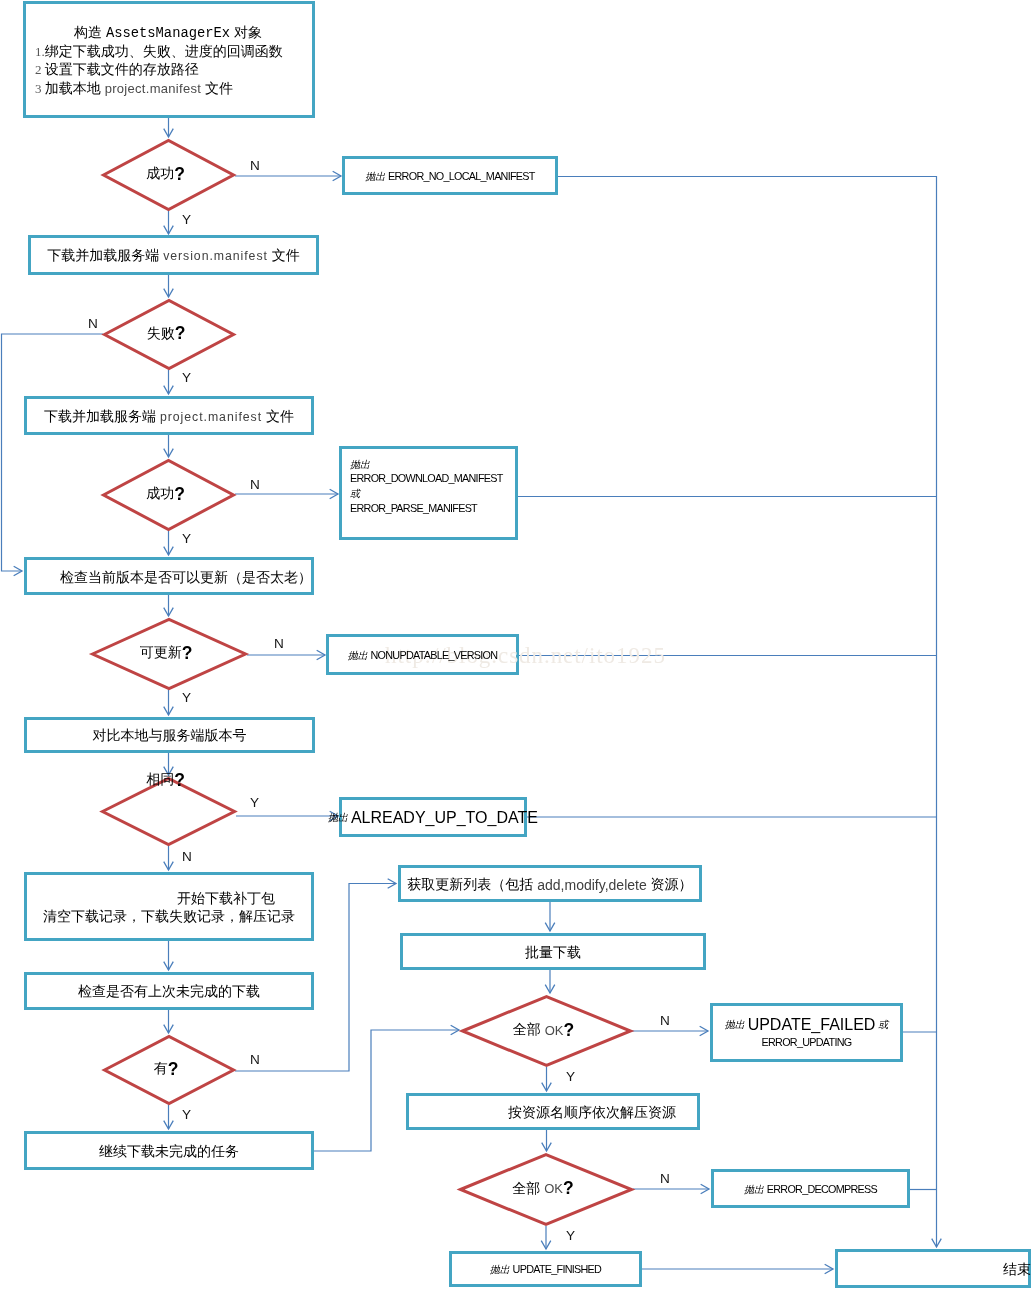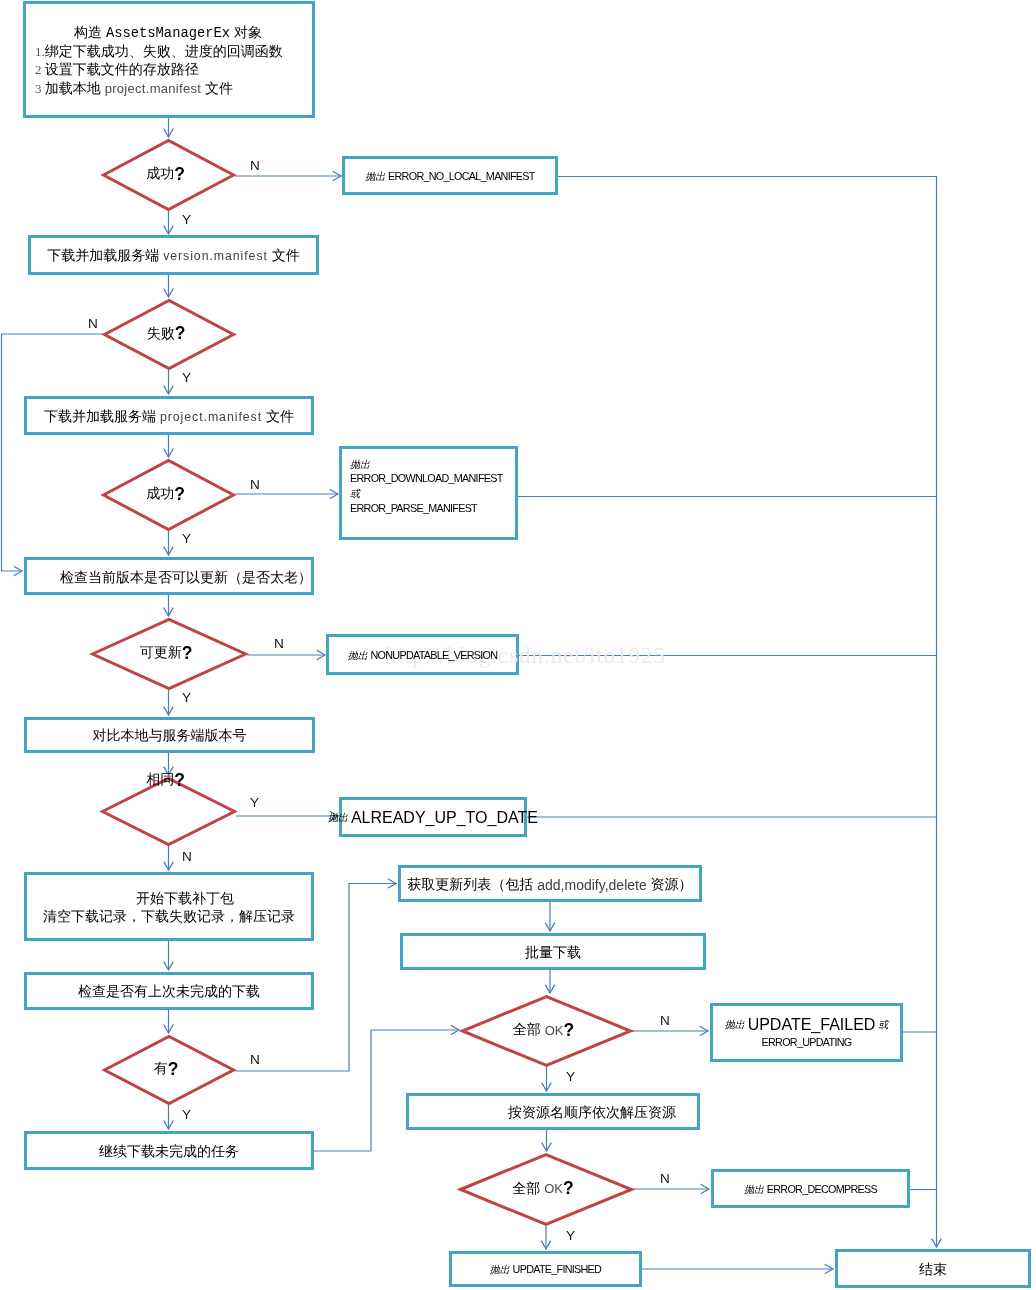--- a/index.html
+++ b/index.html
@@ -153,29 +153,29 @@
       <div class="lbl-line l" style="top: 454.5px; height: 20px; left: 350px;"><span class="cjk12">抛出</span></div>
       <div class="lbl-line l" style="top: 469.2px; height: 20px; left: 350px;"><span class="sans">ERROR_DOWNLOAD_MANIFEST</span></div>
       <div class="lbl-line l" style="top: 483.9px; height: 20px; left: 350px;"><span class="cjk12">或</span></div>
       <div class="lbl-line l" style="top: 498.6px; height: 20px; left: 350px;"><span class="sans">ERROR_PARSE_MANIFEST</span></div>
       <div class="lbl-line c" style="top: 567px; height: 20px; left: 28px; width: 316px; align-items: flex-end;"><span class="cjk">检查当前版本是否可以更新（是否太老）</span></div>
       <div class="lbl-line c" style="top: 643px; height: 20px; left: 88px; width: 156px;"><span class="cjk">可更新</span><span class="qm">?</span></div>
       <div class="lbl-line c" style="top: 645.5px; height: 20px; left: 326px; width: 193px;"><span class="cjk12">抛出 </span><span class="sans">NONUPDATABLE_VERSION</span></div>
       <div class="lbl-line c" style="top: 726px; height: 20px; left: 24px; width: 291px;"><span class="cjk">对比本地与服务端版本号</span></div>
       <div class="lbl-line c" style="top: 770px; height: 20px; left: 98px; width: 135px;"><span class="cjk">相同</span><span class="qm">?</span></div>
       <div class="lbl-line c" style="top: 808px; height: 20px; left: 339px; width: 188px;"><span class="cjk12">抛出 </span><span class="mono2">ALREADY_UP_TO_DATE</span></div>
-      <div class="lbl-line c" style="top: 888.5px; height: 20px; left: 24px; width: 322px;"><span class="cjk">开始下载补丁包</span></div>
+      <div class="lbl-line c" style="top: 888.5px; height: 20px; left: 24px; width: 322px; padding-left: 41px;"><span class="cjk">开始下载补丁包</span></div>
       <div class="lbl-line c" style="top: 906.5px; height: 20px; left: 24px; width: 290px;"><span class="cjk">清空下载记录，下载失败记录，解压记录</span></div>
       <div class="lbl-line c" style="top: 982px; height: 20px; left: 24px; width: 290px;"><span class="cjk">检查是否有上次未完成的下载</span></div>
       <div class="lbl-line c" style="top: 1059px; height: 20px; left: 100px; width: 132px;"><span class="cjk">有</span><span class="qm">?</span></div>
       <div class="lbl-line c" style="top: 1141.5px; height: 20px; left: 24px; width: 290px; justify-content: center;"><span class="cjk">继续下载未完成的任务</span></div>
       <div class="lbl-line c" style="top: 874.5px; height: 20px; left: 398px; width: 304px;"><span class="cjk">获取更新列表（包括 </span><span class="sansg">add,modify,delete</span><span class="cjk"> 资源）</span></div>
       <div class="lbl-line c" style="top: 942.5px; height: 20px; left: 400px; width: 306px;"><span class="cjk">批量下载</span></div>
       <div class="lbl-line c" style="top: 1020px; height: 20px; left: 458px; width: 171px;"><span class="cjk">全部 </span><span class="sansok">OK</span><span class="qm">?</span></div>
       <div class="lbl-line c" style="top: 1014.5px; height: 20px; left: 710px; width: 193px;"><span class="cjk12">抛出 </span><span class="mono2">UPDATE_FAILED</span><span class="cjk12"> 或</span></div>
       <div class="lbl-line c" style="top: 1032.5px; height: 20px; left: 710px; width: 193px;"><span class="sans">ERROR_UPDATING</span></div>
       <div class="lbl-line c" style="top: 1102.5px; height: 20px; left: 406px; width: 294px; margin-left: 39px;"><span class="cjk">按资源名顺序依次解压资源</span></div>
       <div class="lbl-line c" style="top: 1178.5px; height: 20px; left: 456px; width: 174px;"><span class="cjk">全部 </span><span class="sansok">OK</span><span class="qm">?</span></div>
       <div class="lbl-line c" style="top: 1179.5px; height: 20px; left: 711px; width: 199px;"><span class="cjk12">抛出 </span><span class="sans">ERROR_DECOMPRESS</span></div>
       <div class="lbl-line c" style="top: 1260px; height: 20px; left: 449px; width: 193px;"><span class="cjk12">抛出 </span><span class="sans">UPDATE_FINISHED</span></div>
-      <div class="lbl-line c" style="top: 1259.5px; height: 20px; left: 835px; width: 196px;"><span class="cjk">结束</span></div>
+      <div class="lbl-line c" style="top: 1259.5px; height: 20px; left: 835px; width: 196px; justify-content: flex-end;"><span class="cjk">结束</span></div>
     </div>
 </div>
 
 </body></html>

